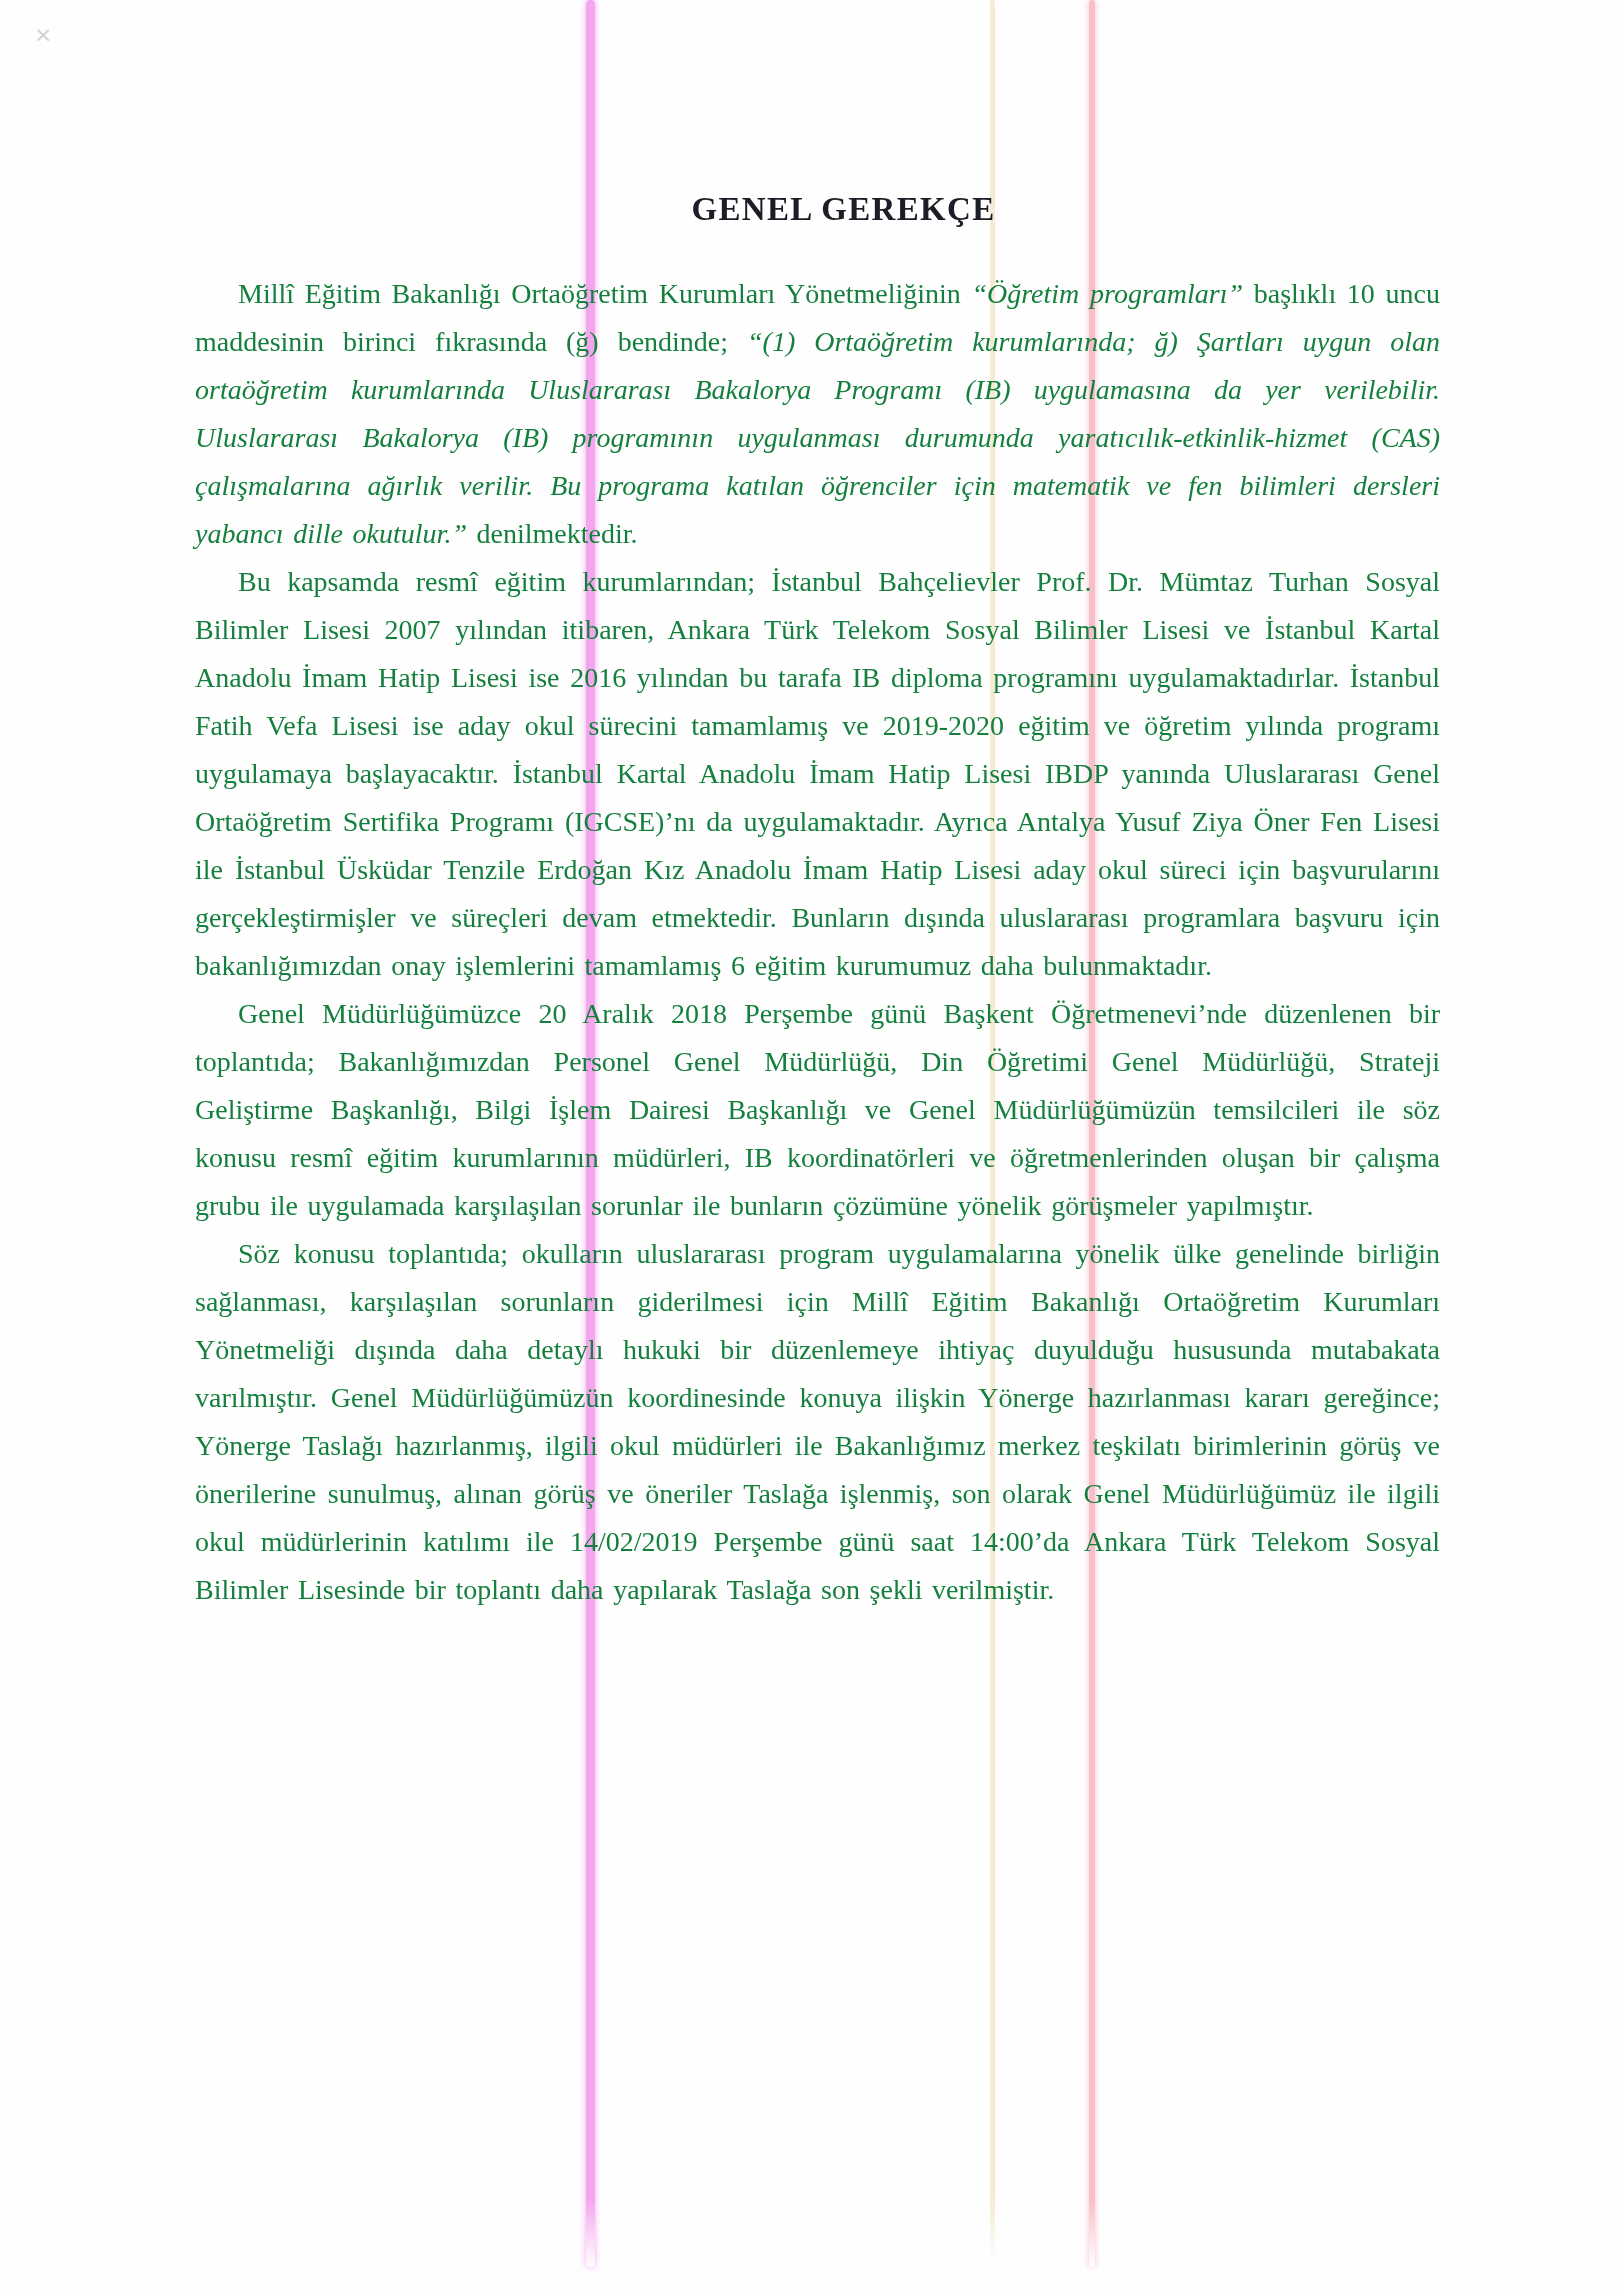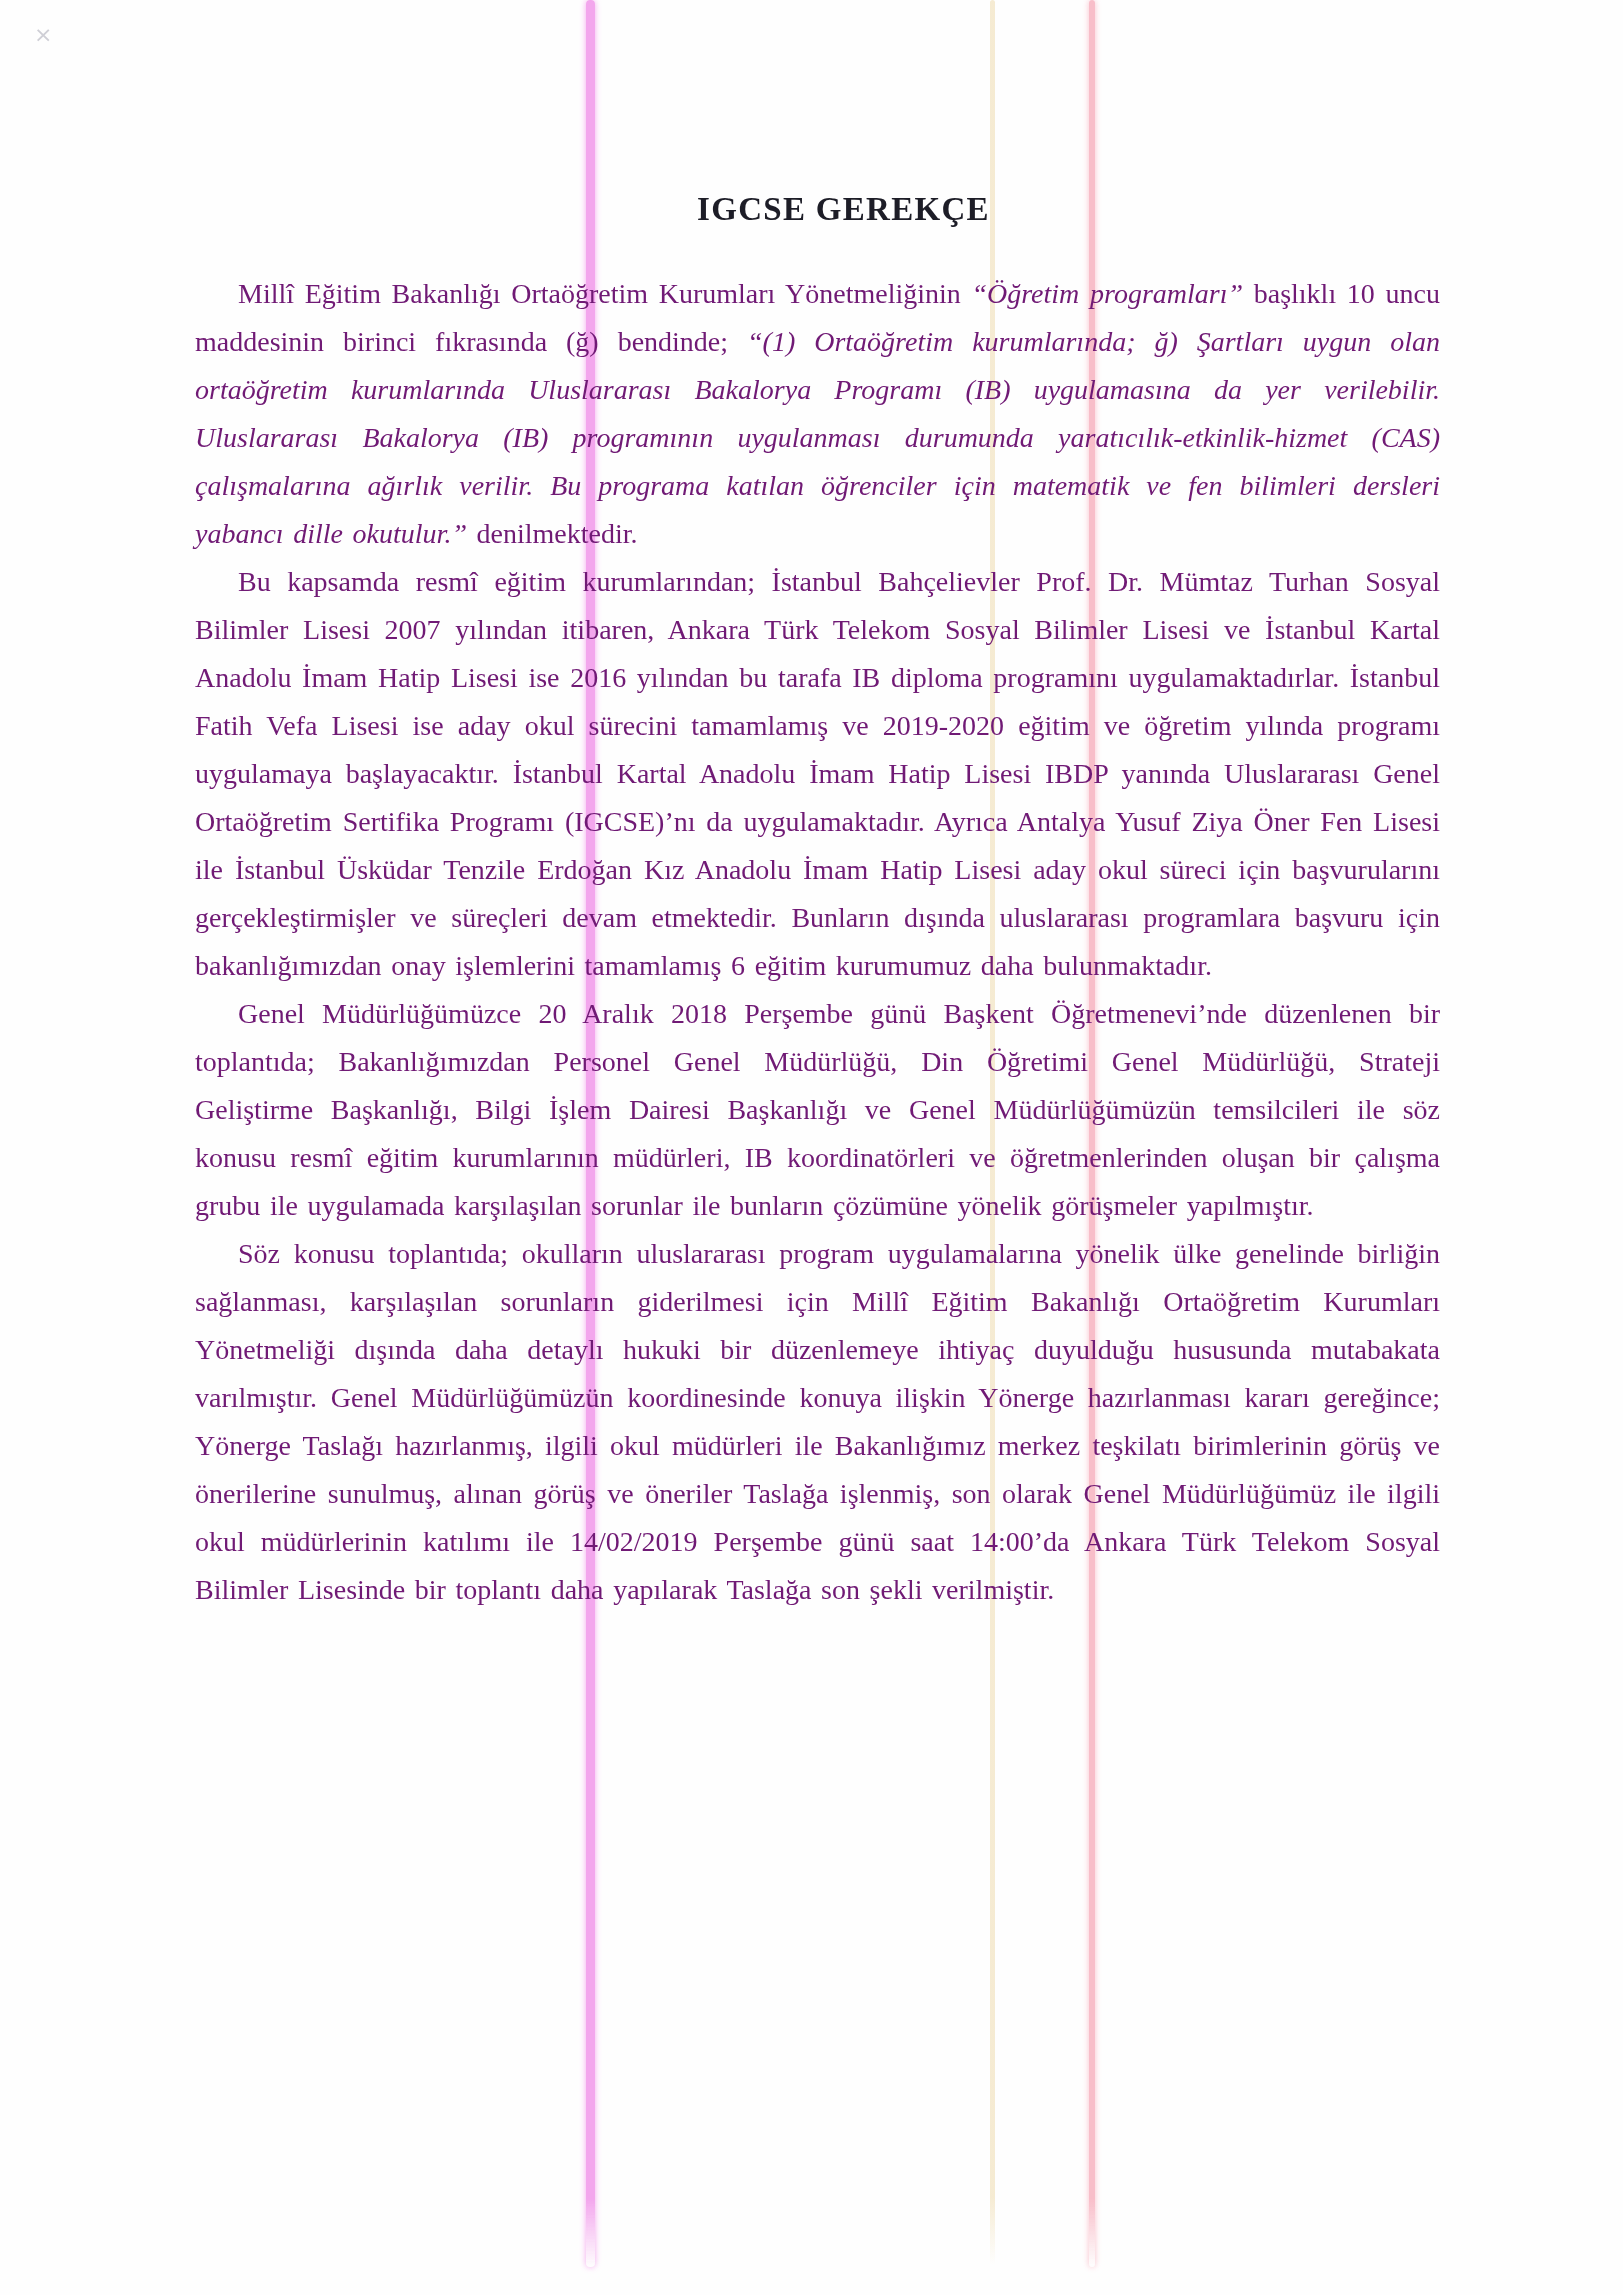--- a/index.html
+++ b/index.html
@@ -26,21 +26,21 @@
     margin: 0 0 42px 0;
     position: relative;
     left: 26px;
   }
   .doc-body p.para {
     margin: 0;
     font-size: 28px;
     line-height: 48px;
     text-align: justify;
     text-indent: 43px;
-    color: #701a75;
+    color: #15803d;
     word-spacing: 2.6px;
   }
   .doc-body p.para span.it { font-style: italic; }
   .artifact-line {
     position: absolute;
     top: 0;
     border-radius: 3.9px;
     pointer-events: none;
   }
   .speck {
@@ -55,21 +55,21 @@
 <div class="page">
 
   <div id="artifact-layer">
       <div class="artifact-line" style="left: 586px; width: 8.5px; height: 2267px; opacity: 0.82; background: linear-gradient(rgb(241, 147, 234) 0%, rgb(241, 147, 234) 97%, rgba(255, 255, 255, 0) 100%); box-shadow: rgb(241, 147, 234) 0px 0px 5.9px;"></div>
       <div class="artifact-line" style="left: 990px; width: 4.6px; height: 2265px; opacity: 0.95; background: linear-gradient(rgb(245, 234, 208) 0%, rgb(245, 234, 208) 97%, rgba(255, 255, 255, 0) 100%);"></div>
       <div class="artifact-line" style="left: 1089px; width: 5.9px; height: 2267px; opacity: 0.85; background: linear-gradient(rgb(248, 179, 192) 0%, rgb(248, 179, 192) 97%, rgba(255, 255, 255, 0) 100%); box-shadow: rgb(248, 179, 192) 0px 0px 5.9px;"></div>
       <div class="speck" style="left: 34px; top: 22px; font-size: 22px; color: rgb(207, 207, 214);">×</div>
     </div>
 
   <div class="content">
-    <h1 class="doc-title">IGCSE GEREKÇE</h1>
+    <h1 class="doc-title">GENEL GEREKÇE</h1>
     <div class="doc-body">
         <p class="para"><span class="">Millî Eğitim Bakanlığı Ortaöğretim Kurumları Yönetmeliğinin </span><span class="it">“Öğretim programları”</span><span class=""> başlıklı 10 uncu maddesinin birinci fıkrasında (ğ) bendinde; </span><span class="it">“(1) Ortaöğretim kurumlarında; ğ) Şartları uygun olan ortaöğretim kurumlarında Uluslararası Bakalorya Programı (IB) uygulamasına da yer verilebilir. Uluslararası Bakalorya (IB) programının uygulanması durumunda yaratıcılık-etkinlik-hizmet (CAS) çalışmalarına ağırlık verilir. Bu programa katılan öğrenciler için matematik ve fen bilimleri dersleri yabancı dille okutulur.”</span><span class=""> denilmektedir.</span></p>
         <p class="para"><span class="">Bu kapsamda resmî eğitim kurumlarından; İstanbul Bahçelievler Prof. Dr. Mümtaz Turhan Sosyal Bilimler Lisesi 2007 yılından itibaren, Ankara Türk Telekom Sosyal Bilimler Lisesi ve İstanbul Kartal Anadolu İmam Hatip Lisesi ise 2016 yılından bu tarafa IB diploma programını uygulamaktadırlar. İstanbul Fatih Vefa Lisesi ise aday okul sürecini tamamlamış ve 2019-2020 eğitim ve öğretim yılında programı uygulamaya başlayacaktır. İstanbul Kartal Anadolu İmam Hatip Lisesi IBDP yanında Uluslararası Genel Ortaöğretim Sertifika Programı (IGCSE)’nı da uygulamaktadır. Ayrıca Antalya Yusuf Ziya Öner Fen Lisesi ile İstanbul Üsküdar Tenzile Erdoğan Kız Anadolu İmam Hatip Lisesi aday okul süreci için başvurularını gerçekleştirmişler ve süreçleri devam etmektedir. Bunların dışında uluslararası programlara başvuru için bakanlığımızdan onay işlemlerini tamamlamış 6 eğitim kurumumuz daha bulunmaktadır.</span></p>
         <p class="para"><span class="">Genel Müdürlüğümüzce 20 Aralık 2018 Perşembe günü Başkent Öğretmenevi’nde düzenlenen bir toplantıda; Bakanlığımızdan Personel Genel Müdürlüğü, Din Öğretimi Genel Müdürlüğü, Strateji Geliştirme Başkanlığı, Bilgi İşlem Dairesi Başkanlığı ve Genel Müdürlüğümüzün temsilcileri ile söz konusu resmî eğitim kurumlarının müdürleri, IB koordinatörleri ve öğretmenlerinden oluşan bir çalışma grubu ile uygulamada karşılaşılan sorunlar ile bunların çözümüne yönelik görüşmeler yapılmıştır.</span></p>
         <p class="para"><span class="">Söz konusu toplantıda; okulların uluslararası program uygulamalarına yönelik ülke genelinde birliğin sağlanması, karşılaşılan sorunların giderilmesi için Millî Eğitim Bakanlığı Ortaöğretim Kurumları Yönetmeliği dışında daha detaylı hukuki bir düzenlemeye ihtiyaç duyulduğu hususunda mutabakata varılmıştır. Genel Müdürlüğümüzün koordinesinde konuya ilişkin Yönerge hazırlanması kararı gereğince; Yönerge Taslağı hazırlanmış, ilgili okul müdürleri ile Bakanlığımız merkez teşkilatı birimlerinin görüş ve önerilerine sunulmuş, alınan görüş ve öneriler Taslağa işlenmiş, son olarak Genel Müdürlüğümüz ile ilgili okul müdürlerinin katılımı ile 14/02/2019 Perşembe günü saat 14:00’da Ankara Türk Telekom Sosyal Bilimler Lisesinde bir toplantı daha yapılarak Taslağa son şekli verilmiştir.</span></p>
       </div>
   </div>
 
 </div>
 

